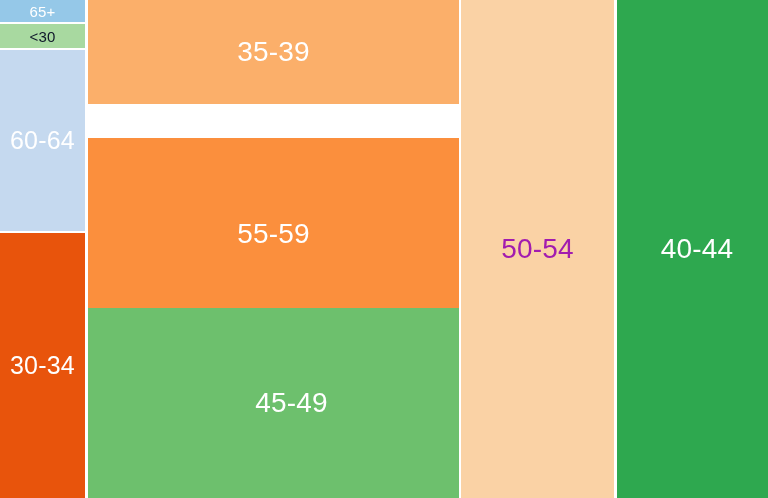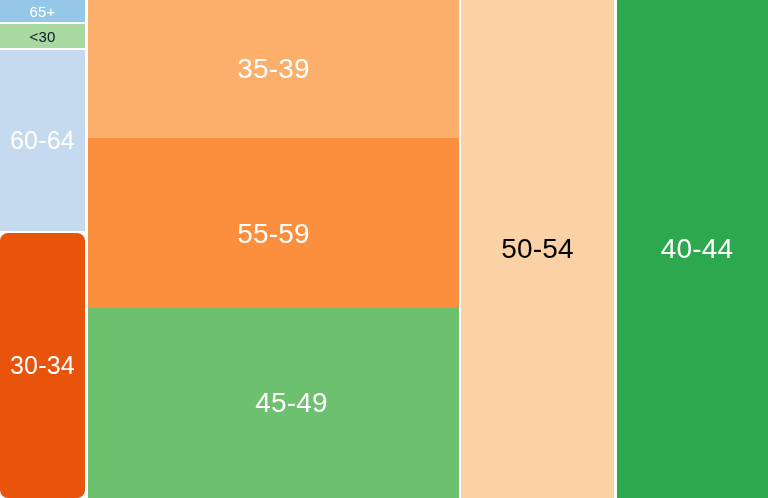--- a/index.html
+++ b/index.html
@@ -45,31 +45,31 @@
 <div id="treemap">
     <div class="tile" style="left: 0px; top: 0px; width: 85px; height: 22px; background: rgb(149, 200, 232);">
       <span class="tile-label size-sm" style="color: rgb(255, 255, 255);">65+</span>
     </div>
     <div class="tile" style="left: 0px; top: 24px; width: 85px; height: 24px; background: rgb(168, 217, 160);">
       <span class="tile-label size-sm" style="color: #0f172a;">&lt;30</span>
     </div>
     <div class="tile" style="left: 0px; top: 50px; width: 85px; height: 181px; background: rgb(197, 217, 239);">
       <span class="tile-label size-md" style="color: rgb(255, 255, 255);">60-64</span>
     </div>
-    <div class="tile" style="left: 0px; top: 233px; width: 85px; height: 265px; background: rgb(232, 84, 12); border-radius: 8px;">
+    <div class="tile" style="left: 0px; top: 233px; width: 85px; height: 265px; background: rgb(232, 84, 12);">
       <span class="tile-label size-md" style="color: rgb(255, 255, 255);">30-34</span>
     </div>
-    <div class="tile" style="left: 88px; top: 0px; width: 371px; height: 138px; background: rgb(251, 175, 106);">
+    <div class="tile" style="left: 88px; top: 0px; width: 371px; height: 104px; background: rgb(251, 175, 106);">
       <span class="tile-label size-lg" style="color: rgb(255, 255, 255);">35-39</span>
     </div>
     <div class="tile" style="left: 88px; top: 138px; width: 371px; height: 192px; background: rgb(251, 143, 61);">
       <span class="tile-label size-lg" style="color: rgb(255, 255, 255);">55-59</span>
     </div>
     <div class="tile" style="left: 88px; top: 308px; width: 371px; height: 190px; background: rgb(109, 192, 109); padding-left: 36px;">
       <span class="tile-label size-lg" style="color: rgb(255, 255, 255);">45-49</span>
     </div>
     <div class="tile" style="left: 461px; top: 0px; width: 153px; height: 498px; background: rgb(250, 210, 165);">
-      <span class="tile-label size-lg" style="color: #000000; text-align: right;">50-54</span>
+      <span class="tile-label size-lg" style="color: #a21caf; text-align: right;">50-54</span>
     </div>
     <div class="tile" style="left: 617px; top: 0px; width: 151px; height: 498px; background: rgb(46, 168, 79); padding-left: 9px;">
       <span class="tile-label size-lg" style="color: rgb(255, 255, 255);">40-44</span>
     </div>
   </div>
 
 </body></html>

